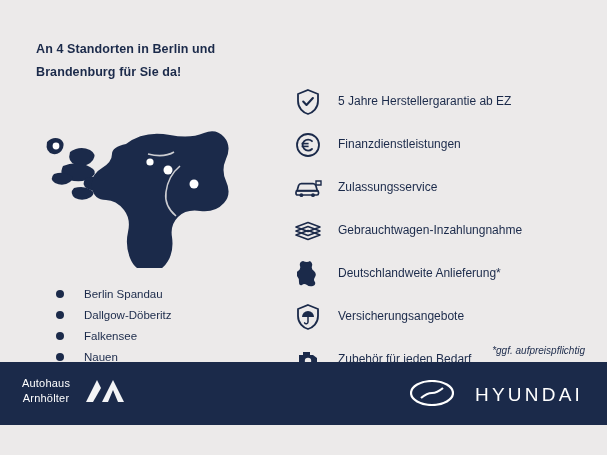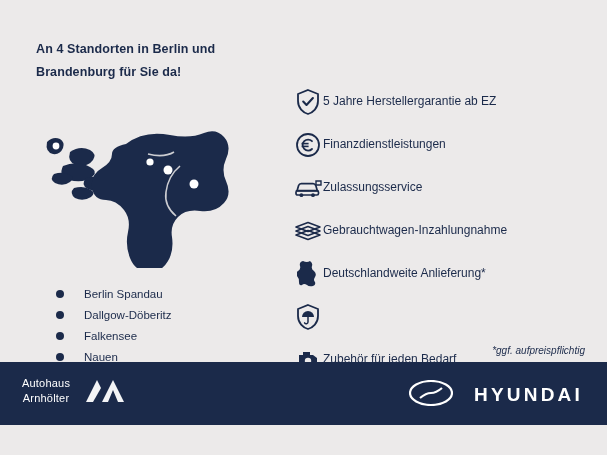--- a/index.html
+++ b/index.html
@@ -92,20 +92,21 @@
     width: 30px;
     height: 30px;
     flex: 0 0 auto;
     display: flex;
     align-items: center;
     justify-content: center;
     color: #1b2a4a;
   }
   .feature-icon svg { display: block; }
   .feature-label {
+    margin-left: 15px;
     color: #1b2a4a;
     font-size: 12px;
     line-height: 1.3;
   }
 
   .footnote {
     position: absolute;
     right: 22px;
     top: 345px;
     color: #1b2a4a;
@@ -145,21 +146,21 @@
   .brand-logo {
     position: absolute;
     right: 24px;
     top: 18px;
     display: flex;
     align-items: center;
   }
   .brand-wordmark {
     color: #ffffff;
     font-size: 19px;
-    font-weight: bold;
+    font-weight: normal;
     letter-spacing: 3.2px;
     margin-left: 21px;
   }
 </style>
 </head>
 <body>
 
 <div class="page">
 
   <div class="left-col">
@@ -290,20 +291,21 @@
     </li>
 
     <li class="feature-item">
       <span class="feature-icon">
         <svg width="24" height="26" viewBox="0 0 24 26">
           <path d="M12 1 L22 5 V12 C22 19 17 23.5 12 25 C7 23.5 2 19 2 12 V5 Z" fill="none" stroke="#1b2a4a" stroke-width="1.8"></path>
           <path d="M6 13 a6 6 0 0 1 12 0 z" fill="#1b2a4a"></path>
           <path d="M12 13 v5 a1.8 1.8 0 0 1 -3.4 0.8" fill="none" stroke="#1b2a4a" stroke-width="1.5" stroke-linecap="round"></path>
         </svg>
       </span>
+      <span class="feature-label">Versicherungsangebote</span>
     </li>
 
     <li class="feature-item">
       <span class="feature-icon">
         <svg width="26" height="26" viewBox="0 0 26 26">
           <path d="M4 8 h4 V5 h7 v3 h3 l4 3 v6 q0 3 -3 3 H7 q-3 0 -3 -3 z" fill="#1b2a4a"></path>
           <circle cx="13" cy="14" r="3.2" fill="#eceaea"></circle>
         </svg>
       </span>
       <span class="feature-label">Zubehör für jeden Bedarf</span>

